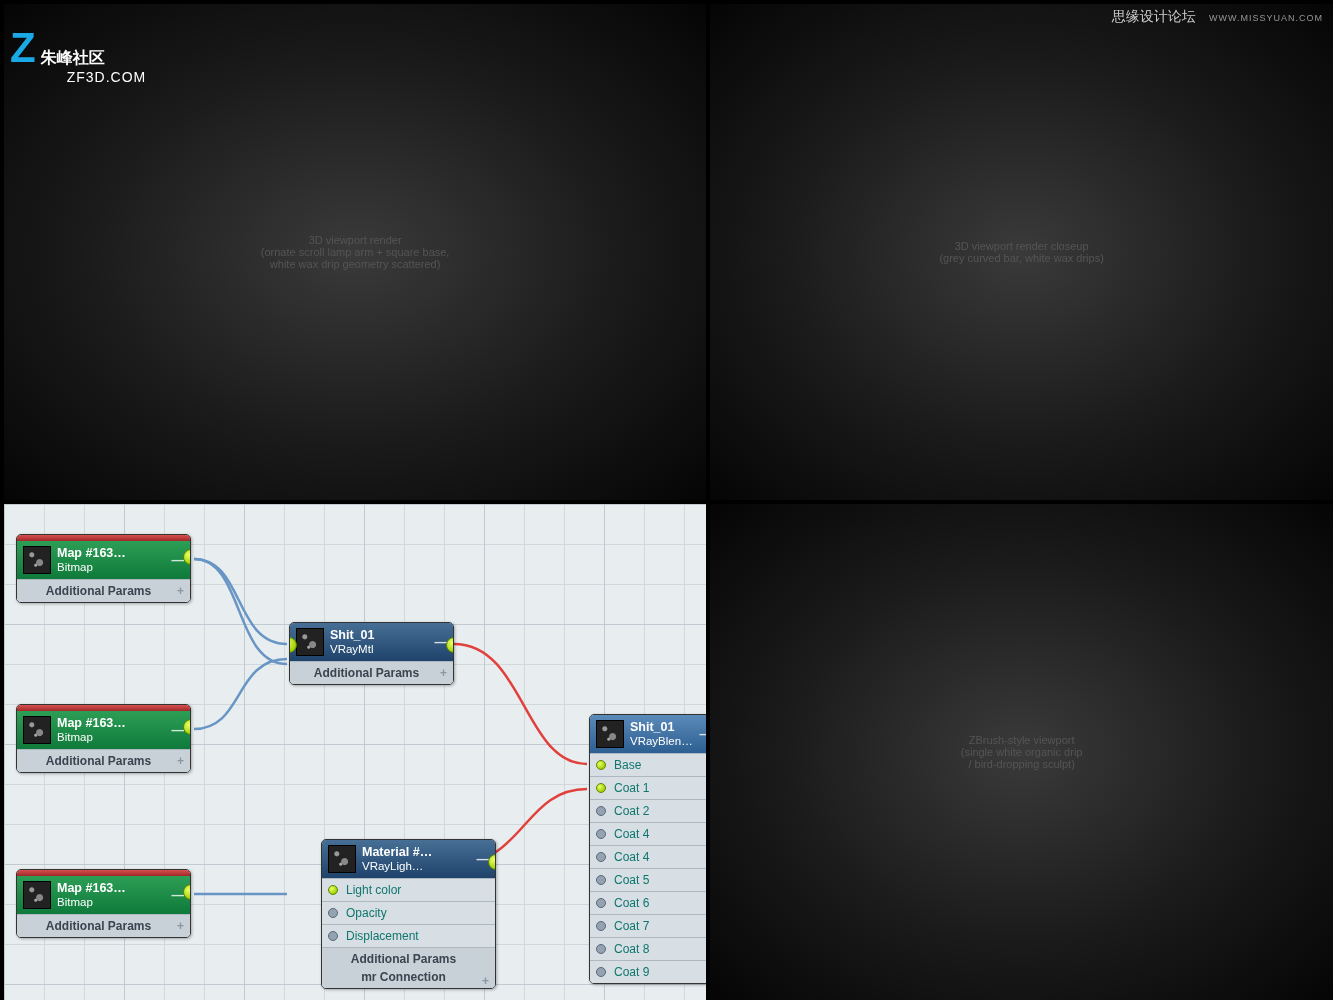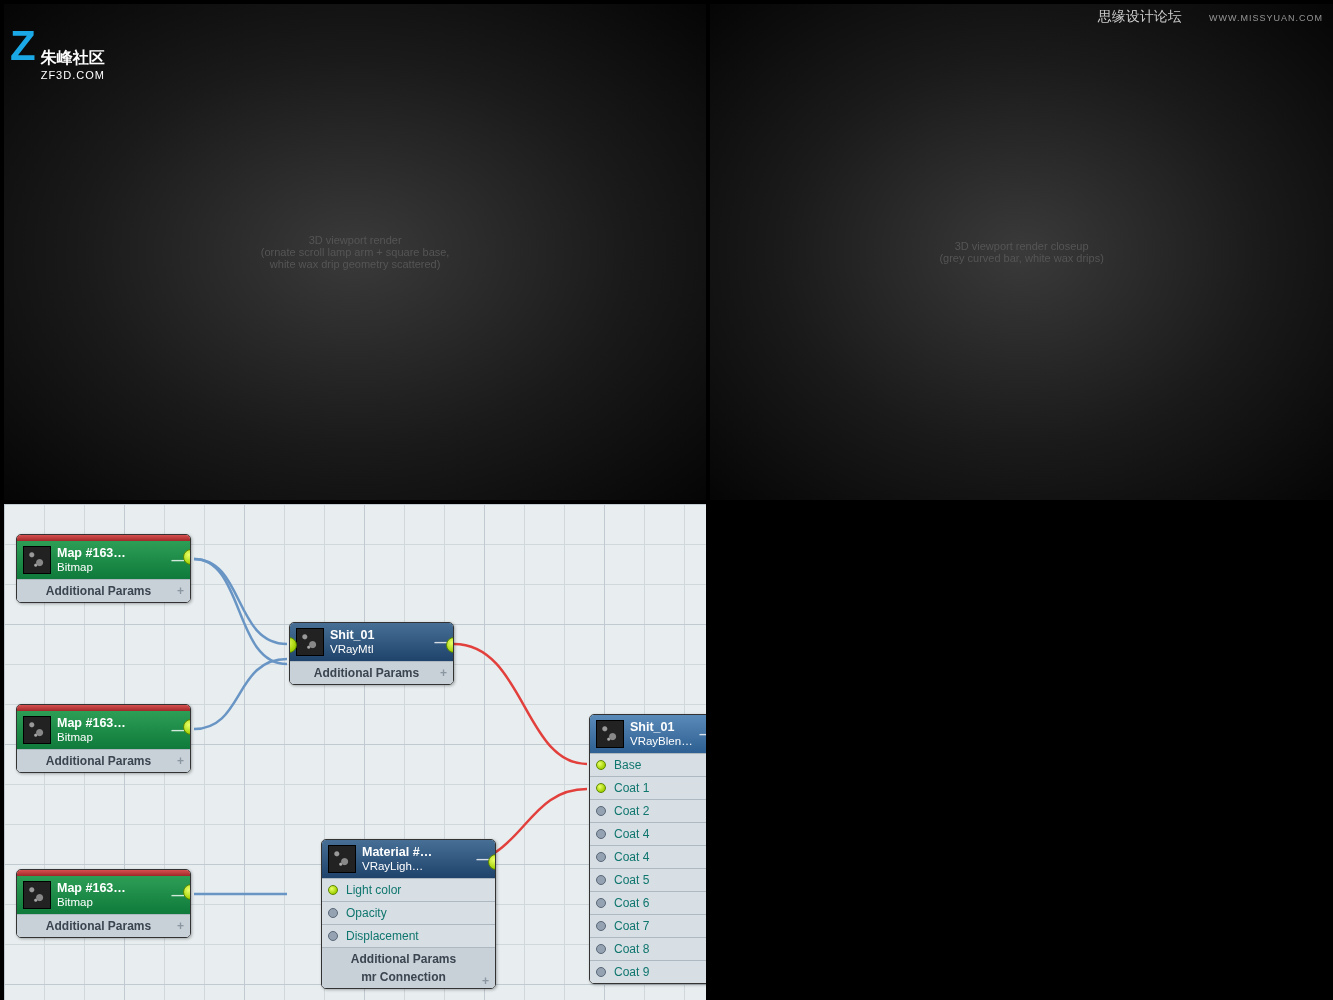--- a/index.html
+++ b/index.html
@@ -1,23 +1,23 @@
 <!DOCTYPE html>
 <html><head>
 <meta charset="utf-8">
 <style>
 * { margin:0; padding:0; box-sizing:border-box; }
 body { background:#000; font-family:Tahoma,Verdana,sans-serif; font-size:12px; width:1333px; height:1000px; position:relative; overflow:hidden; }
 .watermark-left { position:absolute; top:10px; left:10px; color:#fff; display:flex; align-items:center; gap:5px; z-index:10; }
 .watermark-left .z { font-size:42px; font-weight:bold; color:#1aa8e6; }
 .watermark-left .txt { display:flex; flex-direction:column; }
 .watermark-left .cn { font-size:16px; font-weight:bold;margin-top:38px; }
-.watermark-left .en { font-size:11px; letter-spacing:1px; }
+.watermark-left .en { font-size:14px; letter-spacing:1px;margin-left:26px; }
 .watermark-right { position:absolute; top:8px; right:10px; color:#ccc; font-size:12px; z-index:10; }
-.watermark-right .cn { font-size:14px; margin-right:24px; }
+.watermark-right .cn { font-size:14px; margin-right:10px; }
 .watermark-right .url { font-size:9px; letter-spacing:1px; opacity:.7; }
 .grid { display:grid; grid-template-columns:53% 47%; grid-template-rows:50% 50%; width:1333px; height:1000px; gap:4px; padding:4px; }
 .panel { background:#0a0a0a; position:relative; overflow:hidden; }
 .render { background:radial-gradient(ellipse at center,#3a3a3a 0%,#1a1a1a 55%,#050505 100%); display:flex; align-items:center; justify-content:center; color:#888; }
 .placeholder { color:#555; font-size:11px; text-align:center; padding:6px; white-space:pre-line; position:absolute; }
 
 
 .sme { background:#e8eef0; position:relative; overflow:hidden; }
 .sme::before { content:''; position:absolute; inset:0; background-image:
   linear-gradient(#d0d8dc 1px,transparent 1px),
@@ -169,13 +169,18 @@
       <div class="slot"><span class="sock"></span><span>Coat 4</span></div>
       <div class="slot"><span class="sock"></span><span>Coat 5</span></div>
       <div class="slot"><span class="sock"></span><span>Coat 6</span></div>
       <div class="slot"><span class="sock"></span><span>Coat 7</span></div>
       <div class="slot"><span class="sock"></span><span>Coat 8</span></div>
       <div class="slot"><span class="sock"></span><span>Coat 9</span></div>
     </div>
 
   </div>
 
+  <div class="panel render">
+    <div class="placeholder">ZBrush-style viewport
+(single white organic drip
+/ bird-dropping sculpt)</div>
+  </div>
 </div>
 
 </body></html>

